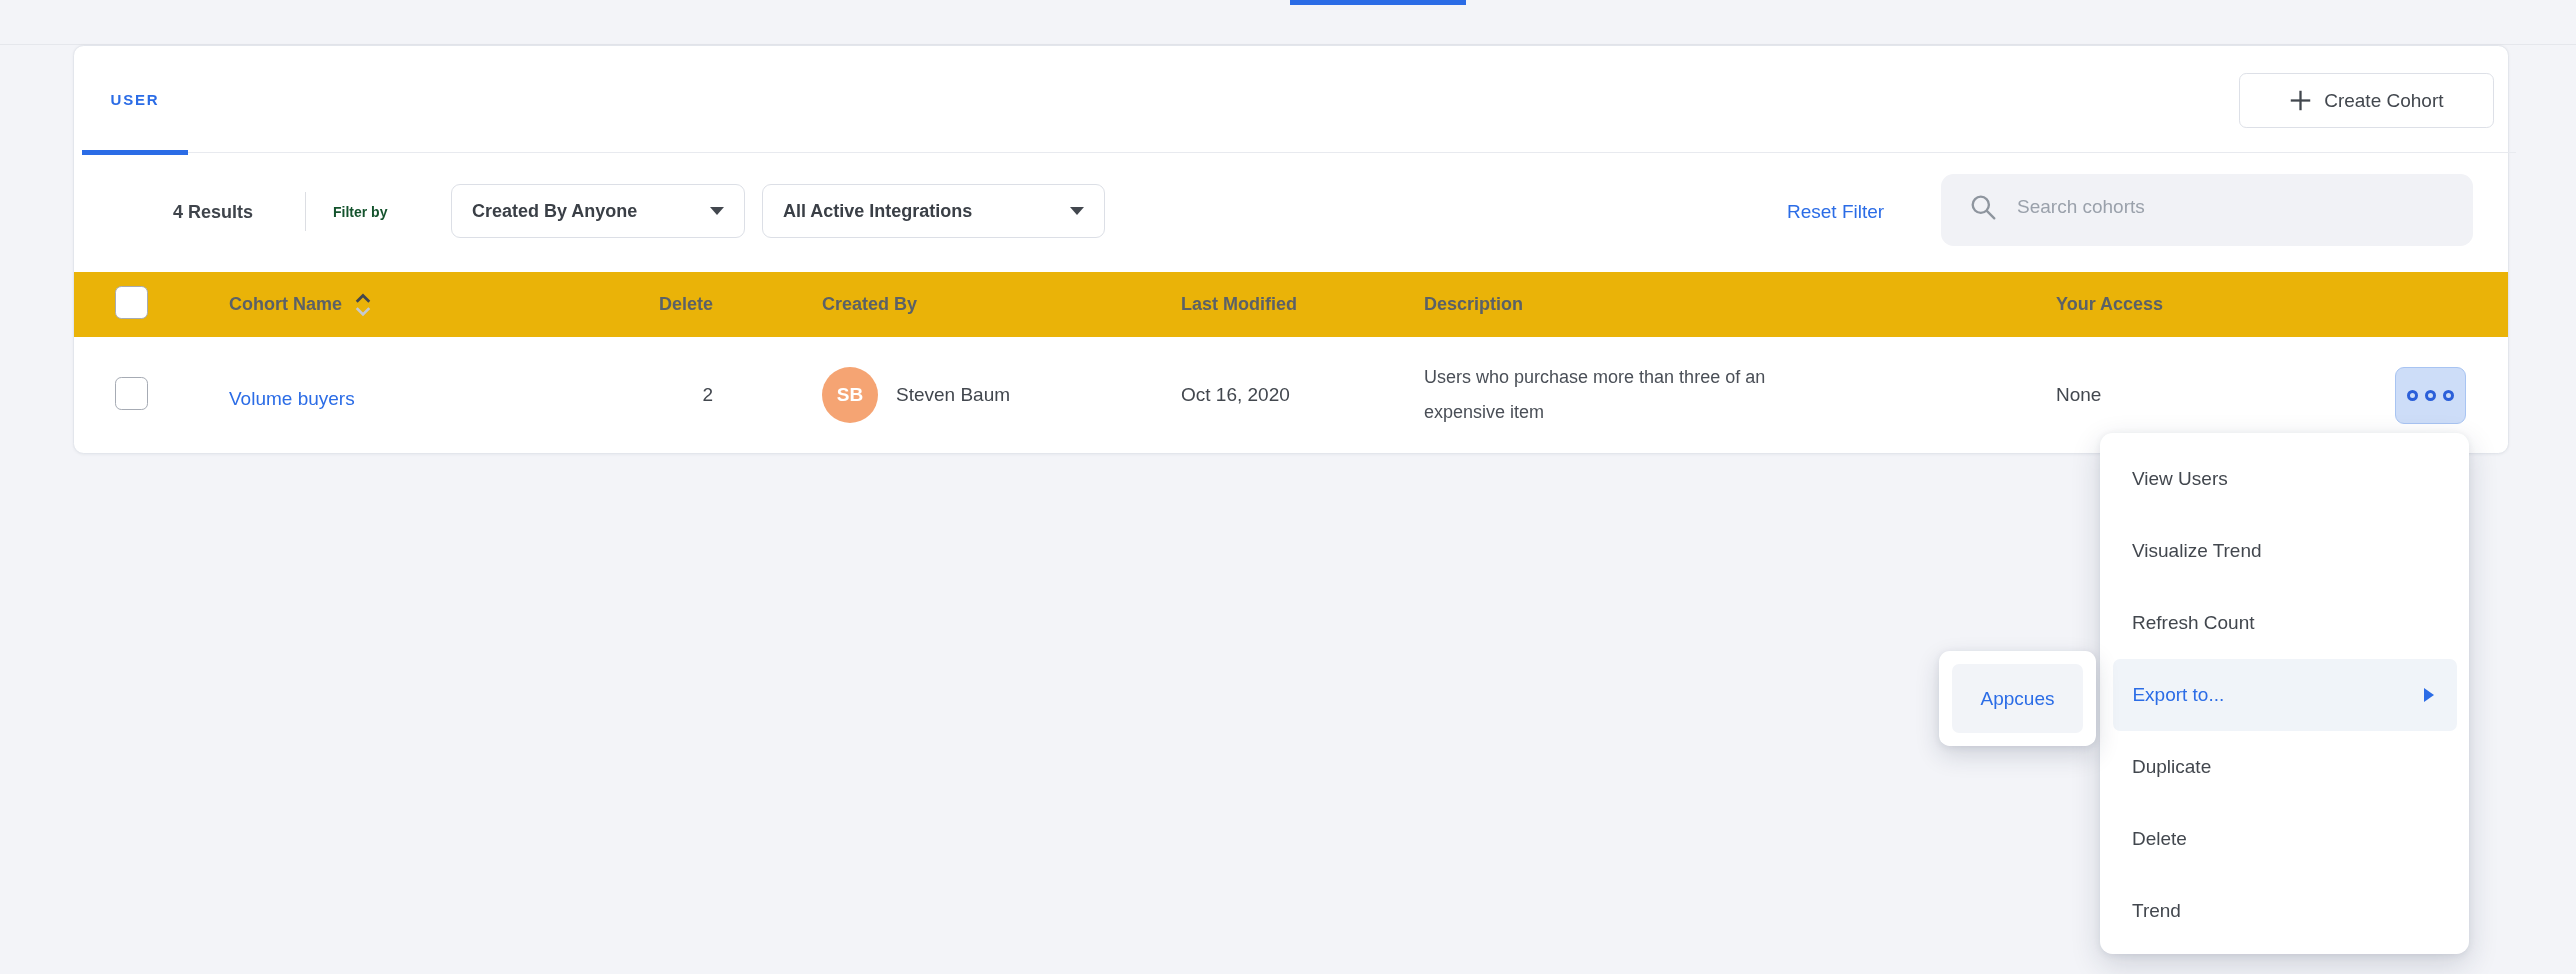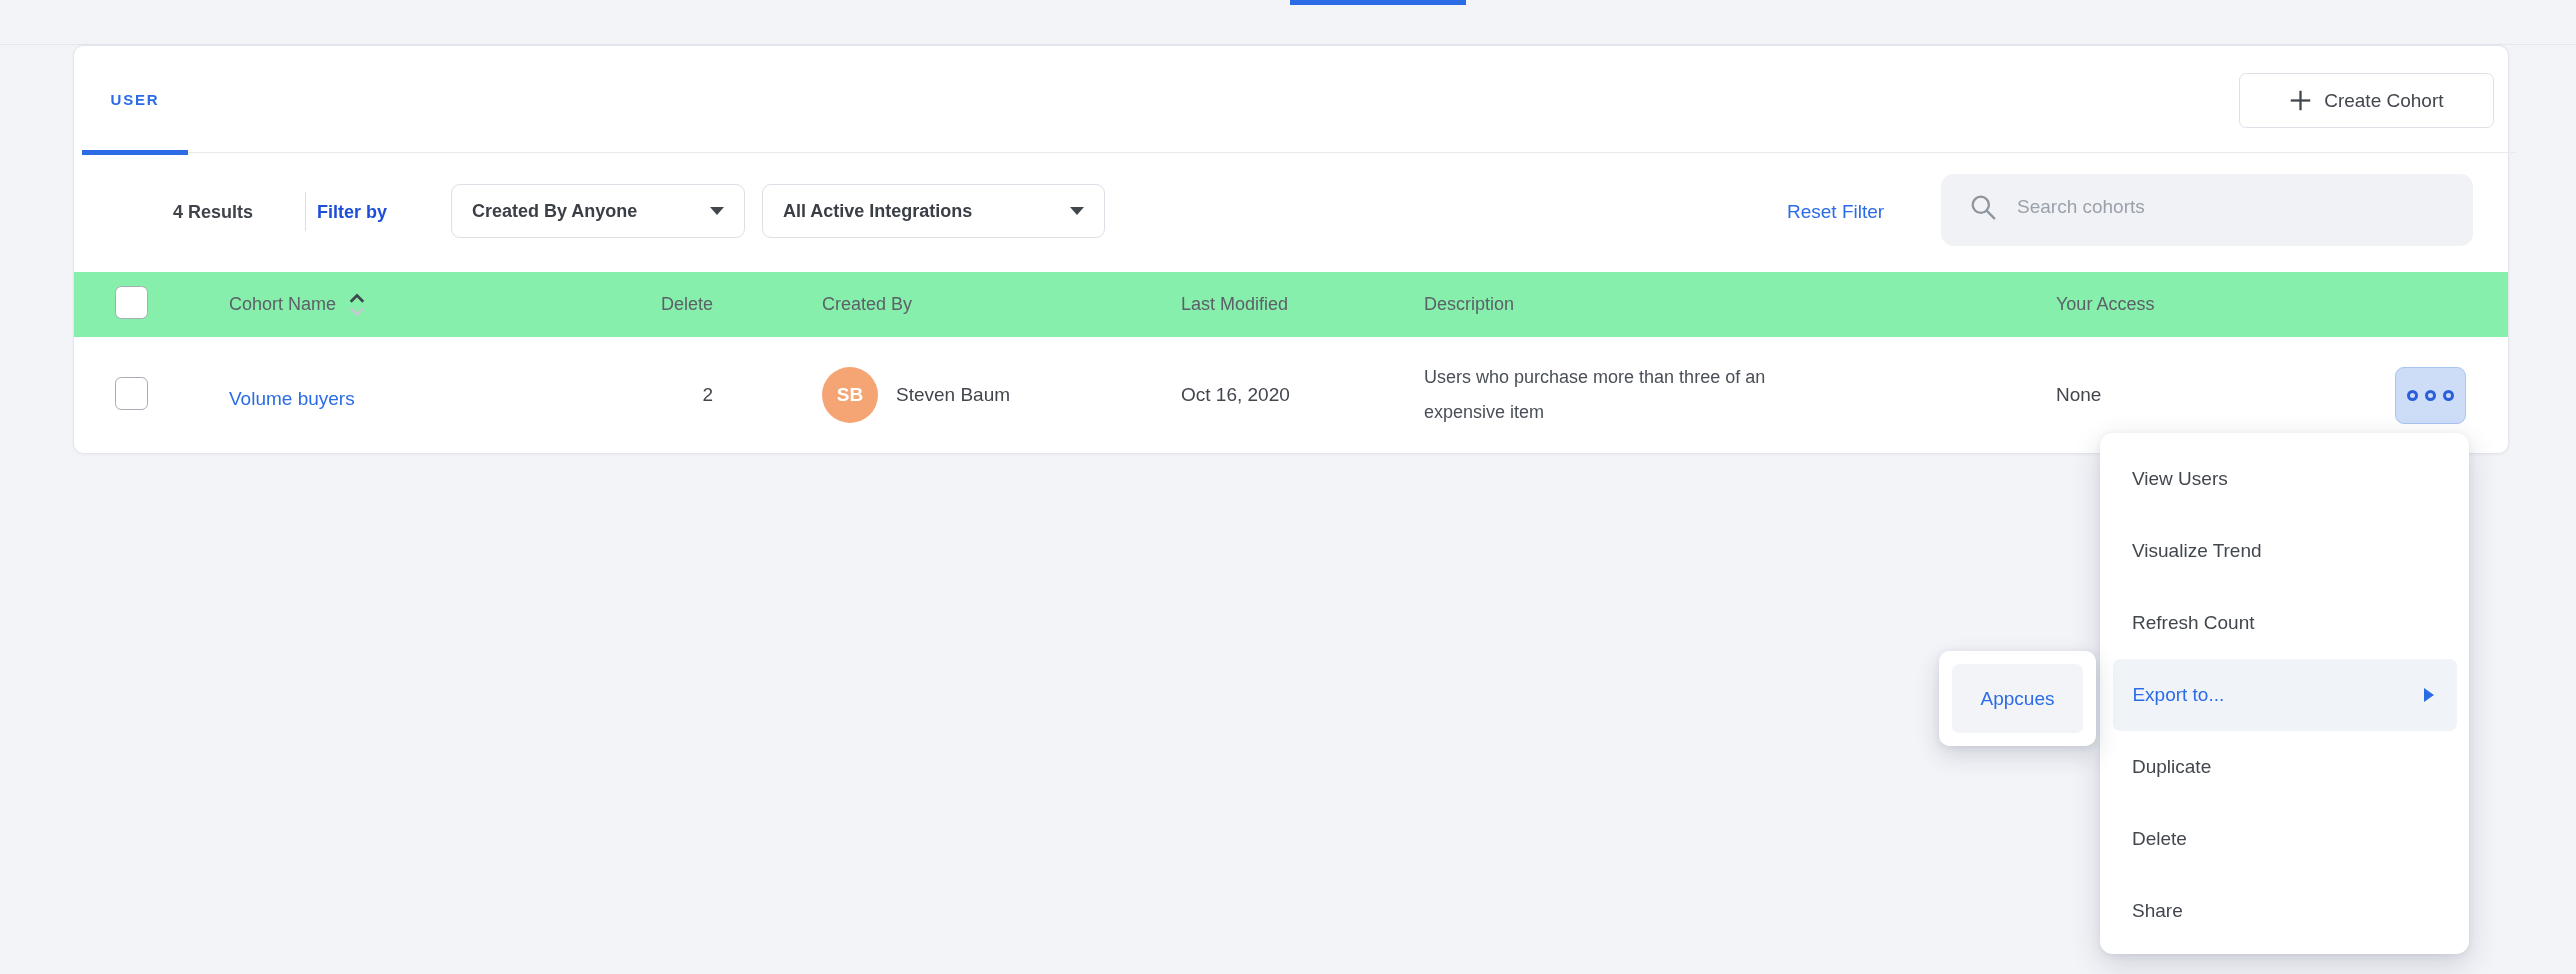--- a/index.html
+++ b/index.html
@@ -18,36 +18,36 @@
   .tab-underline{position:absolute;left:0;bottom:-1.8px;width:106px;height:4.5px;background:#2b6ce6;}
   .create-btn{position:absolute;right:22.4px;top:27px;width:255px;height:55px;background:#fff;border:0.9px solid #dde0e7;
               border-radius:7.2px;display:flex;align-items:center;justify-content:center;gap:12.5px;
               font-size:19px;color:#42474e;cursor:pointer;}
 
   
   .filterbar{position:absolute;left:0;top:107px;width:100%;height:118px;}
   .fcell{position:absolute;top:0;height:118px;display:flex;align-items:center;}
   .results{left:99px;font-weight:bold;font-size:18px;color:#3f444b;}
   .vsep{position:absolute;left:231px;top:39px;width:0.9px;height:39px;background:#dcdee3;}
-  .filterby{left:243px;font-weight:bold;font-size:18px;color:#1d4ed8;}
+  .filterby{left:259px;font-weight:bold;font-size:14px;color:#14532d;}
   .dropdown{position:absolute;top:31px;height:54px;background:#fff;border:0.9px solid #dcdfe6;border-radius:9px;
             display:flex;align-items:center;justify-content:space-between;padding:0 20px;box-sizing:border-box;
             font-weight:bold;font-size:18px;color:#3a3f46;cursor:pointer;}
   .dd1{left:377px;width:294px;}
   .dd2{left:688px;width:343px;}
   .caret{width:0;height:0;border-left:7.2px solid transparent;border-right:7.2px solid transparent;border-top:8px solid #42474e;margin-left:16px;}
   .reset{left:1713px;color:#2b6ce6;font-size:19px;cursor:pointer;}
   .searchbox{position:absolute;left:1867px;top:20.6px;width:532px;height:72px;background:#f1f2f6;border-radius:12.5px;
              display:flex;align-items:center;padding:0 18px 5px 29px;box-sizing:border-box;gap:18px;}
   .searchbox input{flex:1;background:transparent;border:none;outline:none;font-family:"Liberation Sans",sans-serif;
                    font-size:19px;color:#42474e;}
   .searchbox input::placeholder{color:#9aa1ab;}
 
   
-  .thead{position:absolute;left:0;top:226px;width:100%;height:65px;background:#86efac;}
+  .thead{position:absolute;left:0;top:226px;width:100%;height:65px;background:#eab308;font-weight:bold;}
   .hcell{position:absolute;top:0;height:65px;display:flex;align-items:center;font-size:18px;color:#5b6167;}
   .trow{position:absolute;left:0;top:291px;width:100%;height:115px;background:#fff;border-radius:0 0 10.7px 10.7px;}
   .rcell{position:absolute;top:0;height:115px;display:flex;align-items:center;font-size:19px;color:#42474e;}
   .col-name{left:155px;}
   .col-count{left:502px;width:137px;justify-content:flex-end;}
   .col-created{left:748px;}
   .col-modified{left:1107px;}
   .col-desc{left:1350px;}
   .col-access{left:1982px;}
   .checkbox{position:absolute;left:41px;width:33px;height:33px;border:1.8px solid #a6abb4;border-radius:6.3px;background:#fff;
@@ -175,21 +175,21 @@
   <div class="menu">
     <div class="menu-item">View Users</div>
     <div class="menu-item">Visualize Trend</div>
     <div class="menu-item">Refresh Count</div>
     <div class="menu-item highlighted">
       <span>Export to...</span>
       <span class="submenu-arrow"></span>
     </div>
     <div class="menu-item">Duplicate</div>
     <div class="menu-item">Delete</div>
-    <div class="menu-item">Share</div>
+    <div class="menu-item">Trend</div>
   </div>
 
   <div class="submenu">
     <div class="submenu-item">Appcues</div>
   </div>
 
 </div>
 
 
 </body></html>

